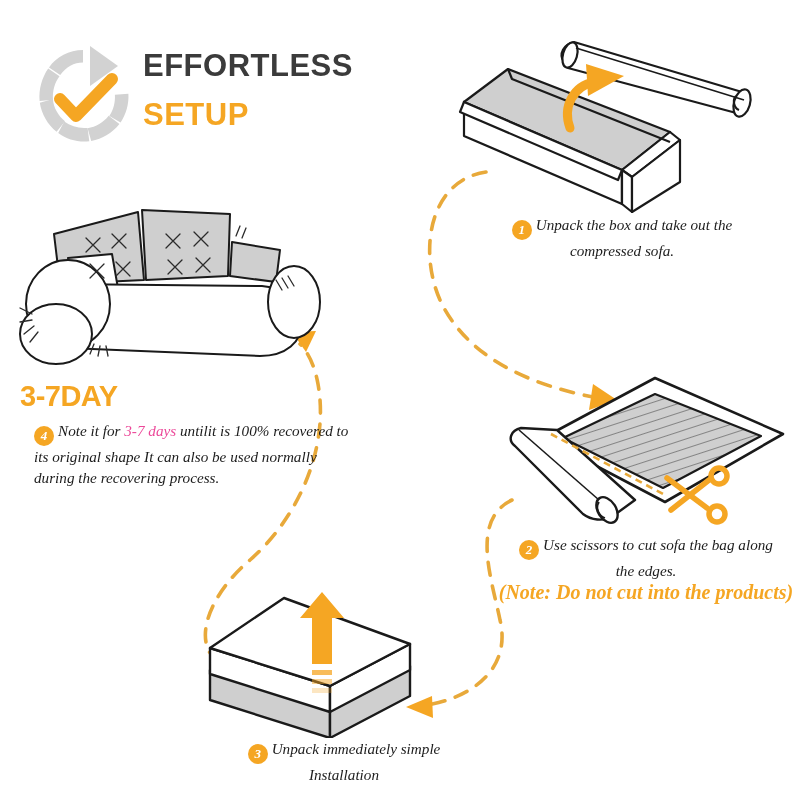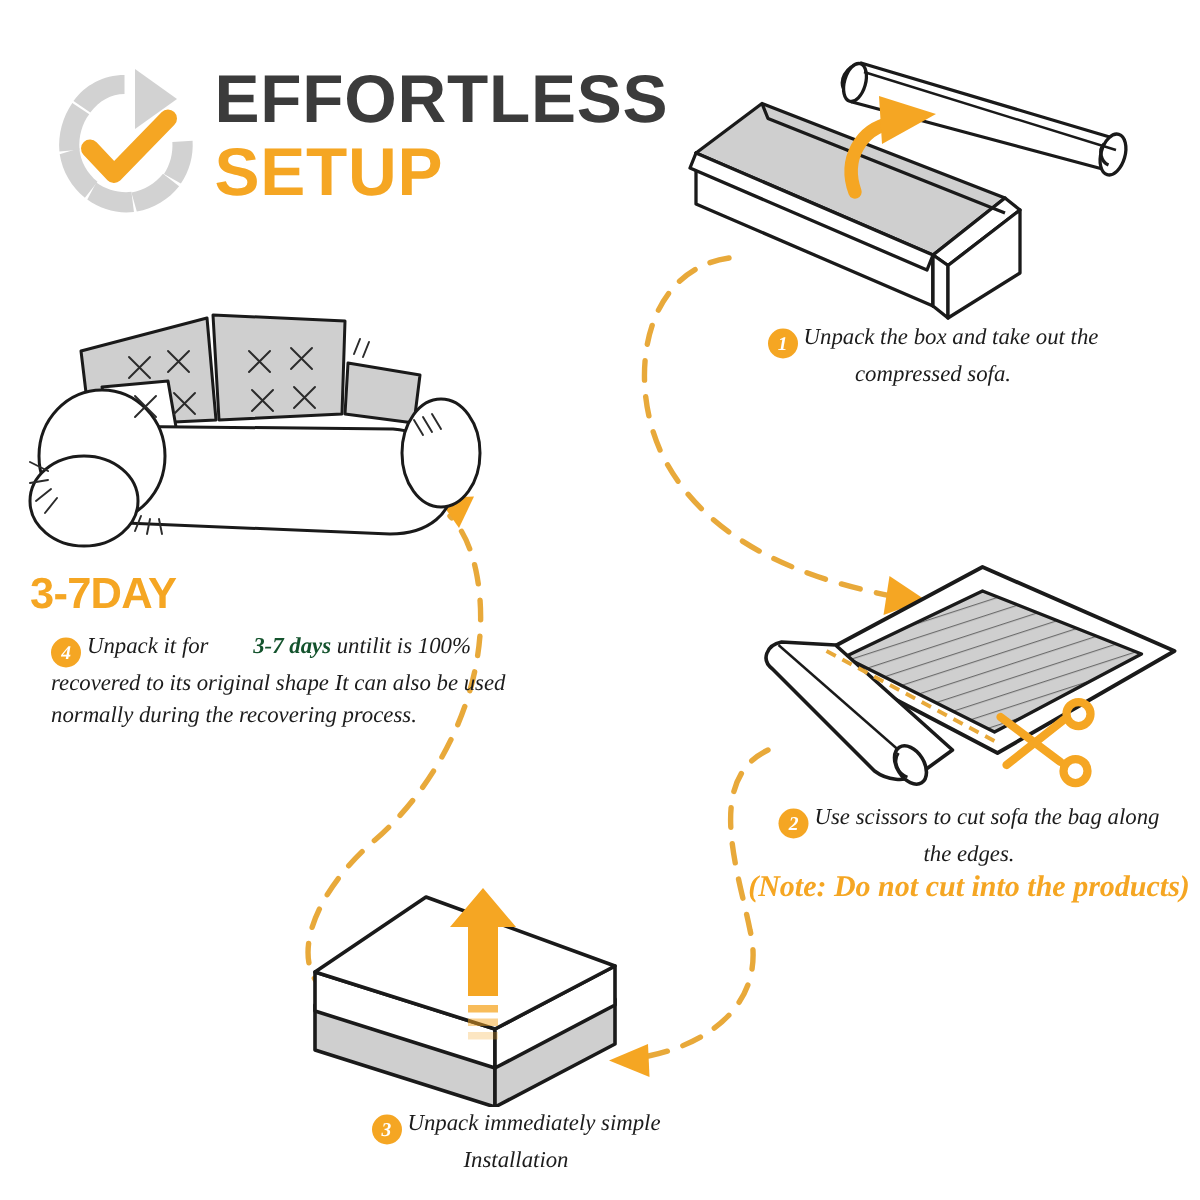--- a/index.html
+++ b/index.html
@@ -37,21 +37,21 @@
   }
   #title-block {
     position: absolute;
     left: 113px;
     top: 3px;
     width: 310px;
   }
   .title-line {
     font-family: "Liberation Sans", sans-serif;
     font-weight: bold;
-    font-size: 45px;
+    font-size: 31px;
     line-height: 49px;
     letter-spacing: 0.5px;
   }
   #title-main { color: #3b3b3b; }
   #title-sub  { color: #f5a623; }
 
   
   .illus {
     position: absolute;
   }
@@ -118,23 +118,22 @@
     font-size: 29px;
     line-height: 32px;
     color: #f5a623;
     letter-spacing: -0.5px;
     margin: 10px 0 8px 0;
   }
   #step4 .inner {
     padding-left: 14px;
   }
   .hl {
-    color: #14532d;
-    font-weight: bold;
-    margin-left: 26px;
+    color: #ec4899;
+    font-weight: normal;
   }
 </style>
 </head>
 <body>
 
 <div id="page">
 
   <div id="header">
 
     <div id="logo-icon">
@@ -323,18 +322,18 @@
     <div class="step-text">
       <span class="badge">3</span><span>Unpack immediately simple</span><br>
       <span>Installation</span>
     </div>
   </div>
 
   <div class="step" id="step4">
     <div id="day-label">3-7DAY</div>
     <div class="inner">
       <div class="step-text">
-        <span class="badge">4</span><span>Unpack it for </span><span class="hl">3-7 days</span><span> untilit is 100% recovered to its original shape It can also be used normally during the recovering process.</span>
+        <span class="badge">4</span><span>Note it for </span><span class="hl">3-7 days</span><span> untilit is 100% recovered to its original shape It can also be used normally during the recovering process.</span>
       </div>
     </div>
   </div>
 
 </div>
 
 </body></html>

